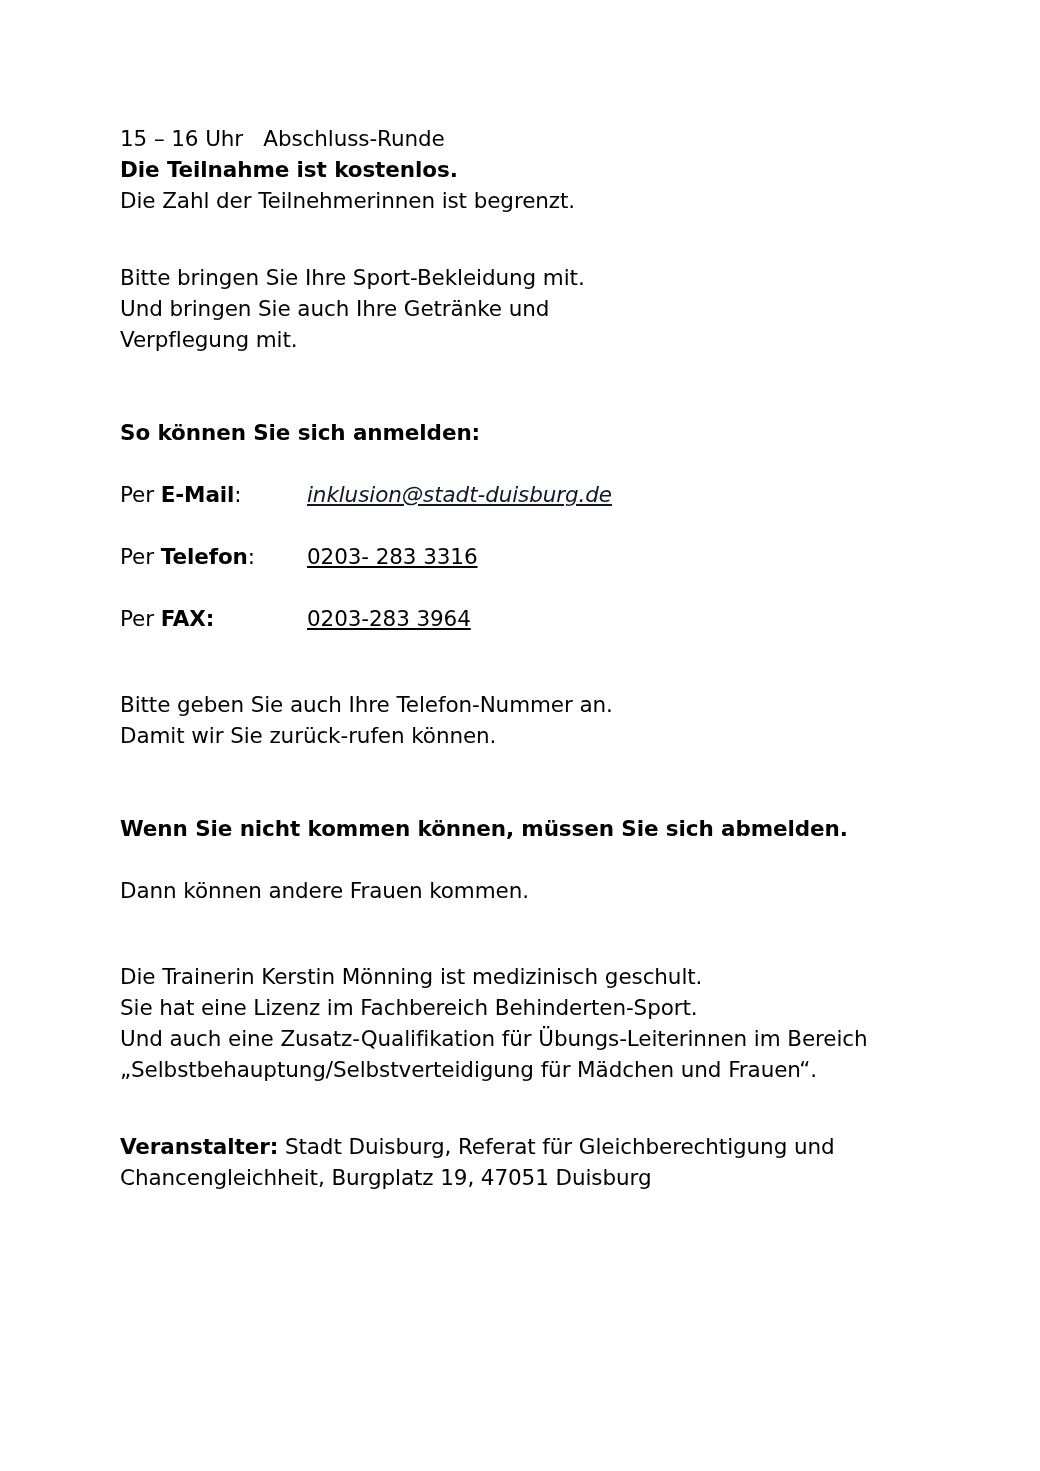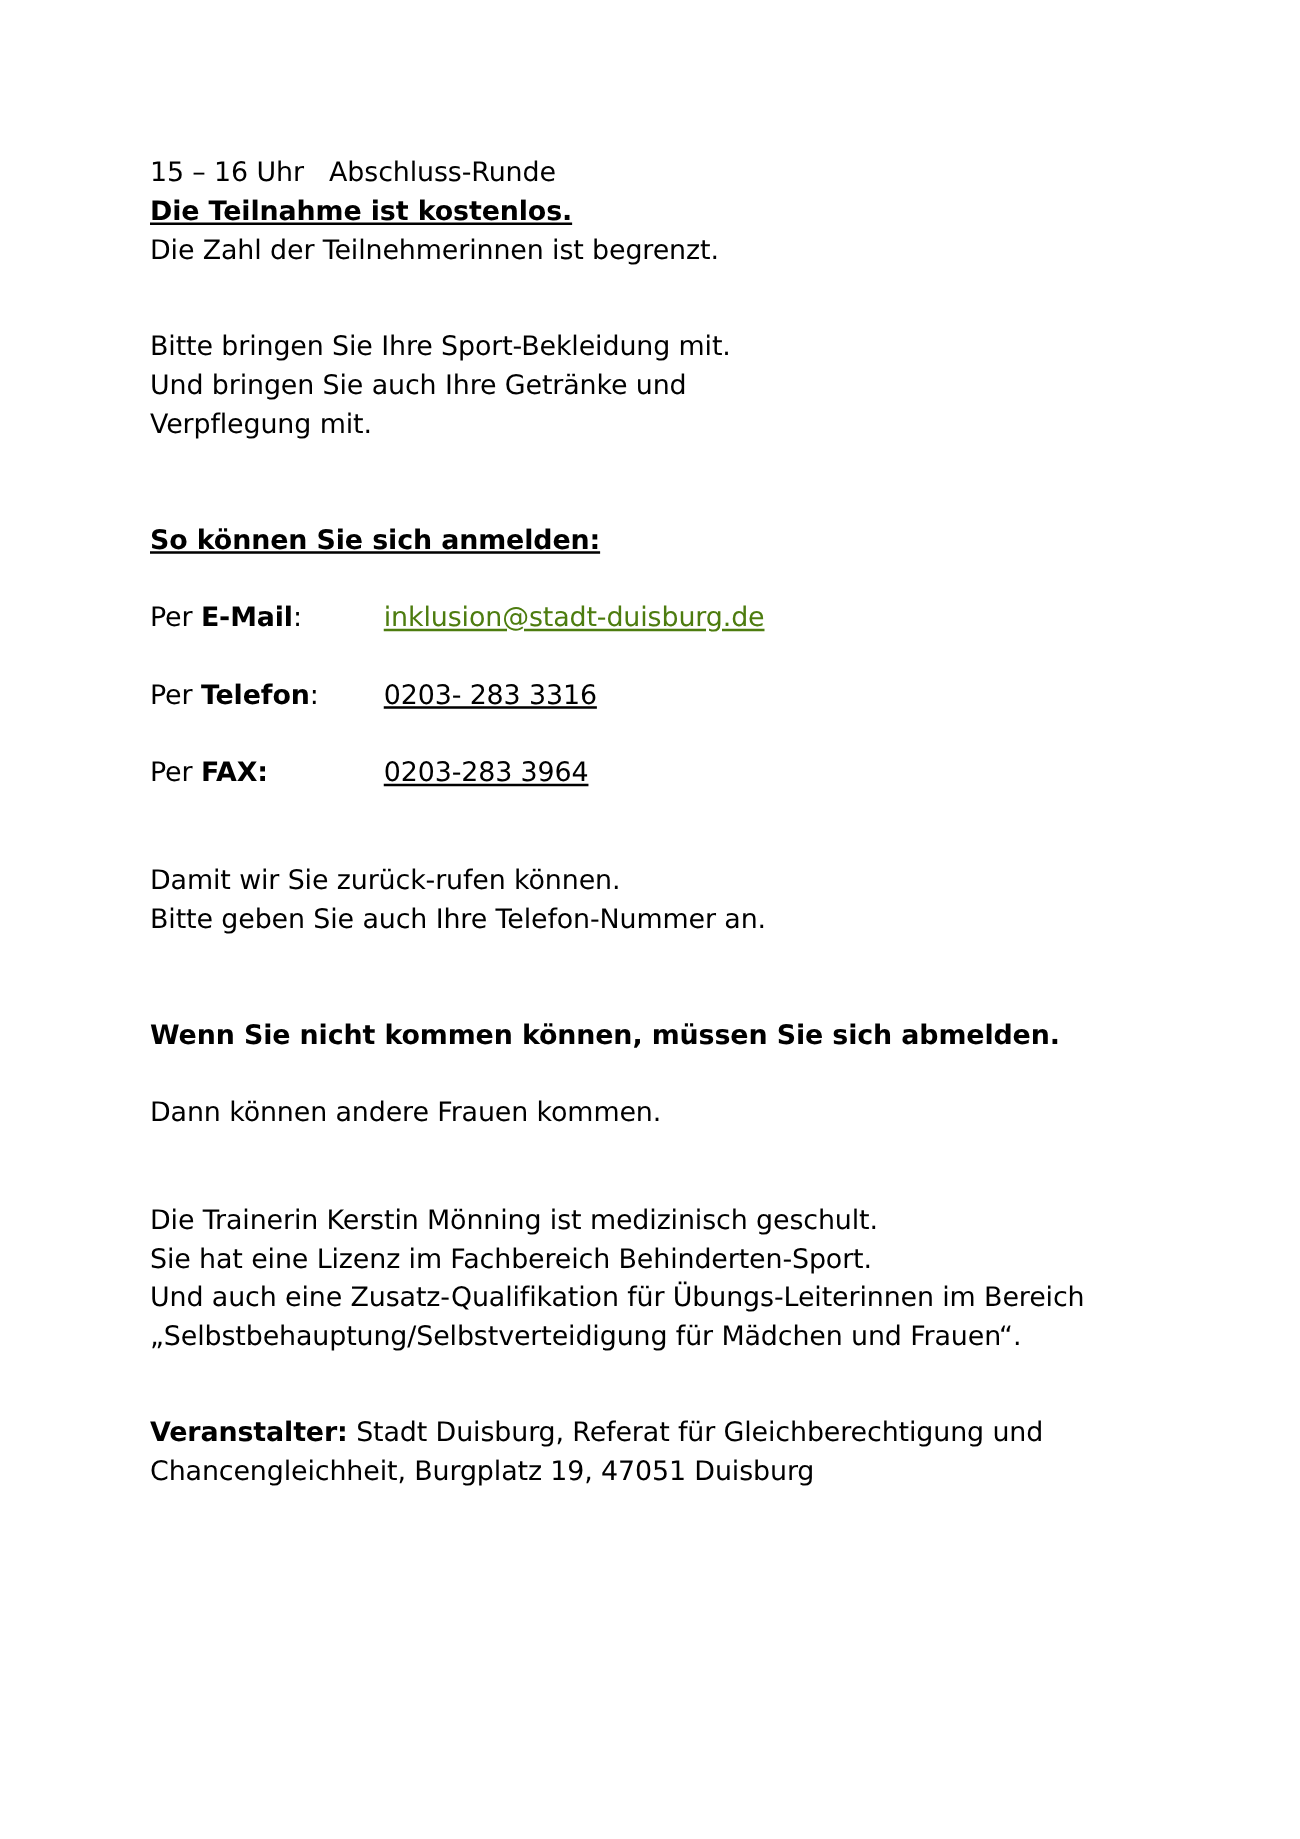--- a/index.html
+++ b/index.html
@@ -45,21 +45,20 @@
     font-weight: 700;
   }
 
   
   .bold-para .line {
     font-weight: 400;
   }
 
   .heading-bold {
     font-weight: 700;
-    text-decoration: underline;
   }
 
   
   .gap-sm  { height: 31px; }
   .gap-md  { height: 46px; }
   .gap-lg  { height: 55px; }
   .gap-xl  { height: 62px; }
 
   
   .contact-row {
@@ -70,24 +69,25 @@
   .contact-label {
     flex: 0 0 187px;
     white-space: pre;
   }
   .contact-value {
     white-space: pre;
     text-decoration: underline;
   }
 
   .email-link {
-    color: #4d7c0f;
+    color: #0f172a;
     text-decoration: underline;
     text-underline-offset: 2px;
     cursor: pointer;
+    font-style: italic;
   }
 
   .bold-block .line,
   .warn-line {
     font-weight: 700;
   }
 </style>
 </head>
 <body>
 
@@ -131,22 +131,22 @@
     <div class="gap-sm"></div>
 
     <div class="contact-row">
       <span class="contact-label"><span>Per </span><span class="b">FAX:</span><span></span></span>
       <span class="contact-value">0203-283 3964</span>
     </div>
 
     <div class="gap-lg"></div>
 
     <div class="block">
+      <span class="line">Bitte geben Sie auch Ihre Telefon-Nummer an.</span>
       <span class="line">Damit wir Sie zurück-rufen können.</span>
-      <span class="line">Bitte geben Sie auch Ihre Telefon-Nummer an.</span>
     </div>
 
     <div class="gap-xl"></div>
 
     <div class="block">
       <span class="line warn-line">Wenn Sie nicht kommen können, müssen Sie sich abmelden.</span>
     </div>
 
     <div class="gap-sm"></div>
 

